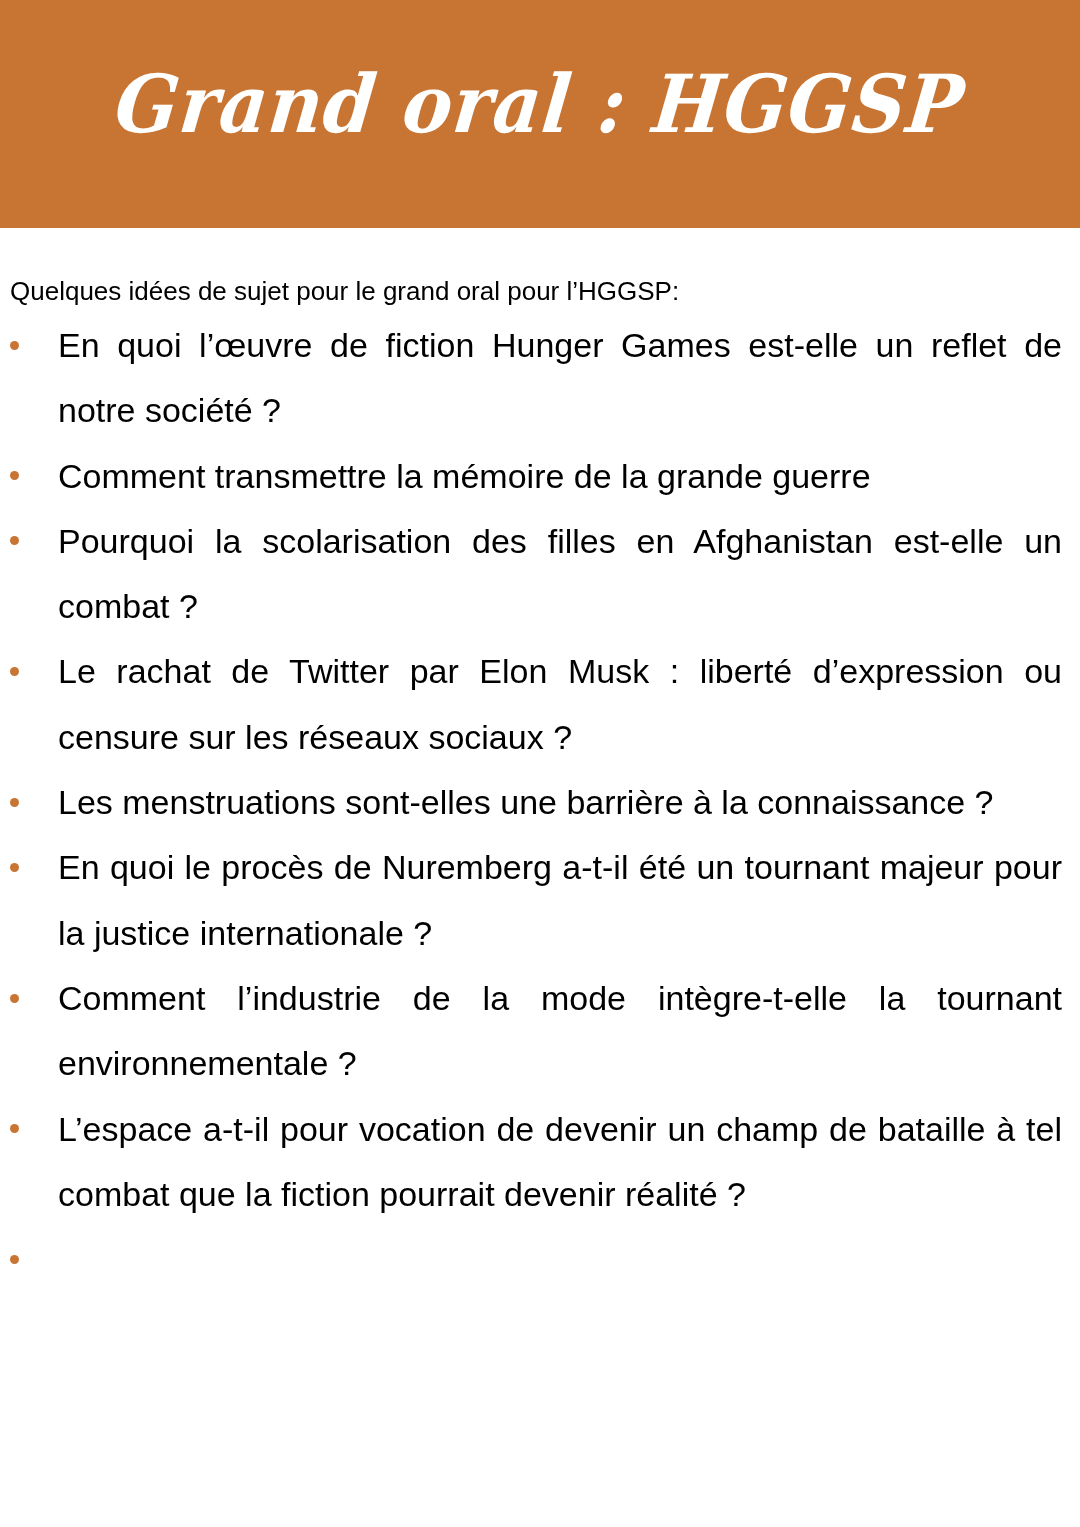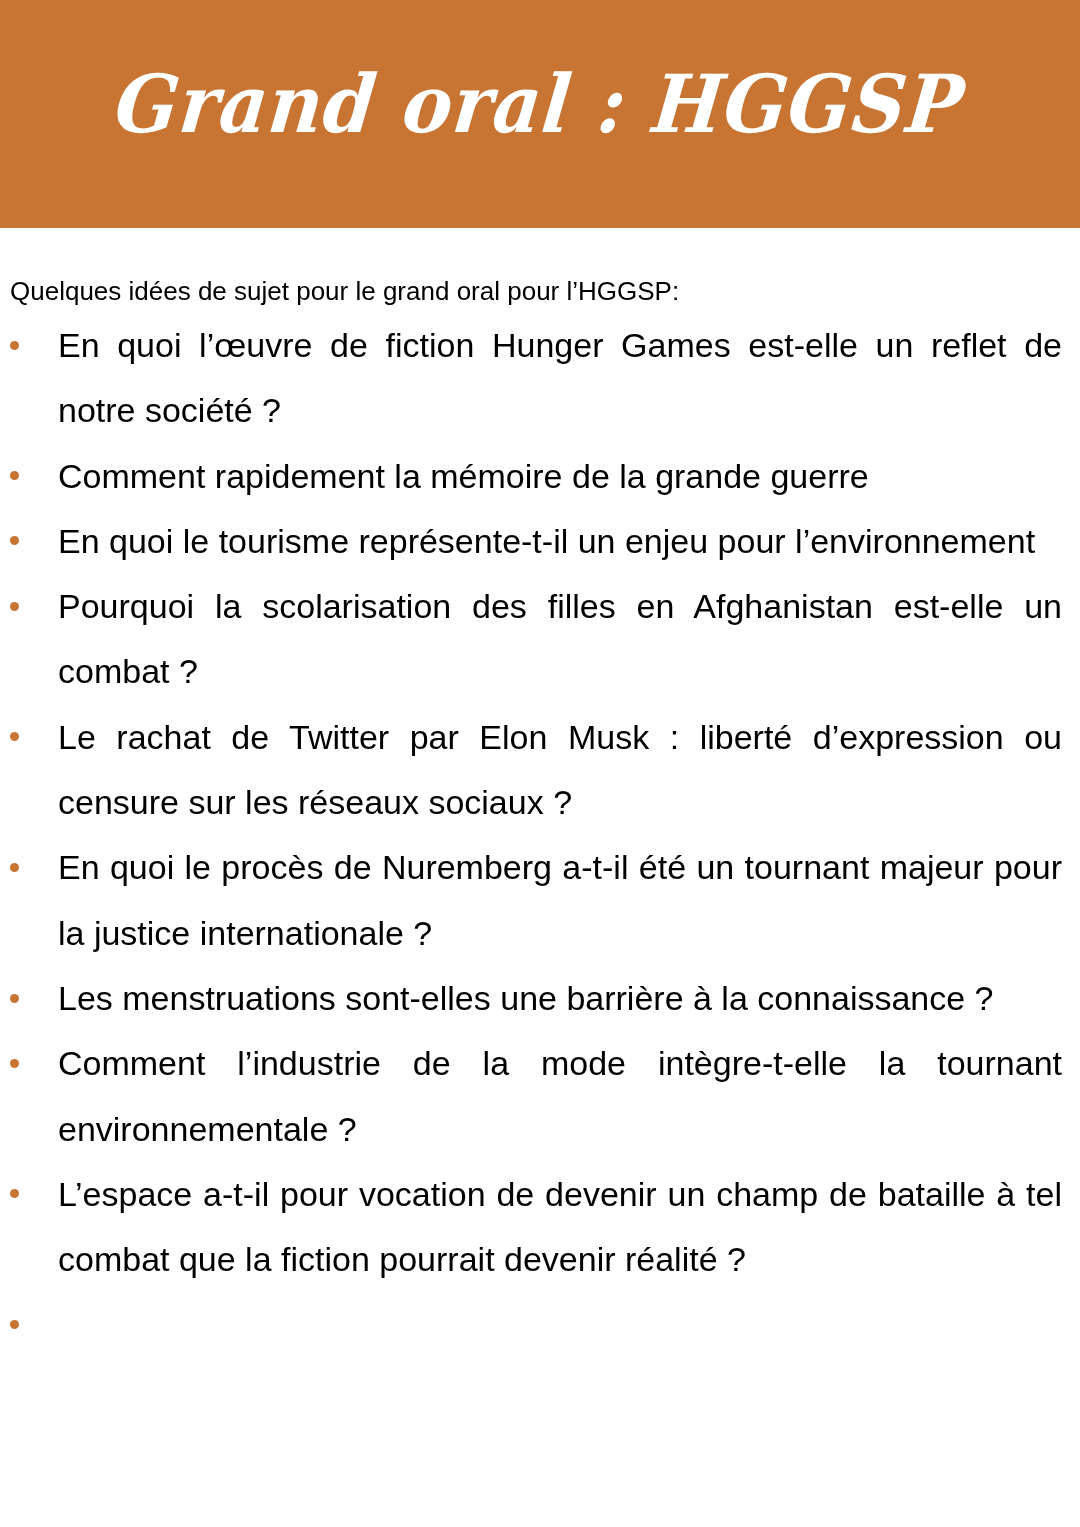--- a/index.html
+++ b/index.html
@@ -97,41 +97,37 @@
 <div class="content">
   <div class="intro">Quelques idées de sujet pour le grand oral pour l’HGGSP:</div>
 
   <ul class="topic-list">
     <li class="topic">
       <span class="bullet"><span class="bullet-dot"></span></span>
       <span>En quoi l’œuvre de fiction Hunger Games est-elle un reflet de notre société ?</span>
     </li>
     <li class="topic">
       <span class="bullet"><span class="bullet-dot"></span></span>
-      <span>Comment rapidement la mémoire de la grande guerre</span>
-    </li>
-    <li class="topic">
-      <span class="bullet"><span class="bullet-dot"></span></span>
-      <span>En quoi le tourisme représente-t-il un enjeu pour l’environnement</span>
+      <span>Comment transmettre la mémoire de la grande guerre</span>
     </li>
     <li class="topic">
       <span class="bullet"><span class="bullet-dot"></span></span>
       <span>Pourquoi la scolarisation des filles en Afghanistan est-elle un combat ?</span>
     </li>
     <li class="topic">
       <span class="bullet"><span class="bullet-dot"></span></span>
       <span>Le rachat de Twitter par Elon Musk : liberté d’expression ou censure sur les réseaux sociaux ?</span>
     </li>
     <li class="topic">
       <span class="bullet"><span class="bullet-dot"></span></span>
-      <span>En quoi le procès de Nuremberg a-t-il été un tournant majeur pour la justice internationale ?</span>
+      <span>Les menstruations sont-elles une barrière à la connaissance ?</span>
     </li>
     <li class="topic">
       <span class="bullet"><span class="bullet-dot"></span></span>
-      <span>Les menstruations sont-elles une barrière à la connaissance ?</span>
+      <span>En quoi le procès de Nuremberg a-t-il été un tournant majeur pour la justice internationale ?</span>
     </li>
     <li class="topic">
       <span class="bullet"><span class="bullet-dot"></span></span>
       <span>Comment l’industrie de la mode intègre-t-elle la tournant environnementale ?</span>
     </li>
     <li class="topic">
       <span class="bullet"><span class="bullet-dot"></span></span>
       <span>L’espace a-t-il pour vocation de devenir un champ de bataille à tel combat que la fiction pourrait devenir réalité ?</span>
     </li>
     <li class="topic">

